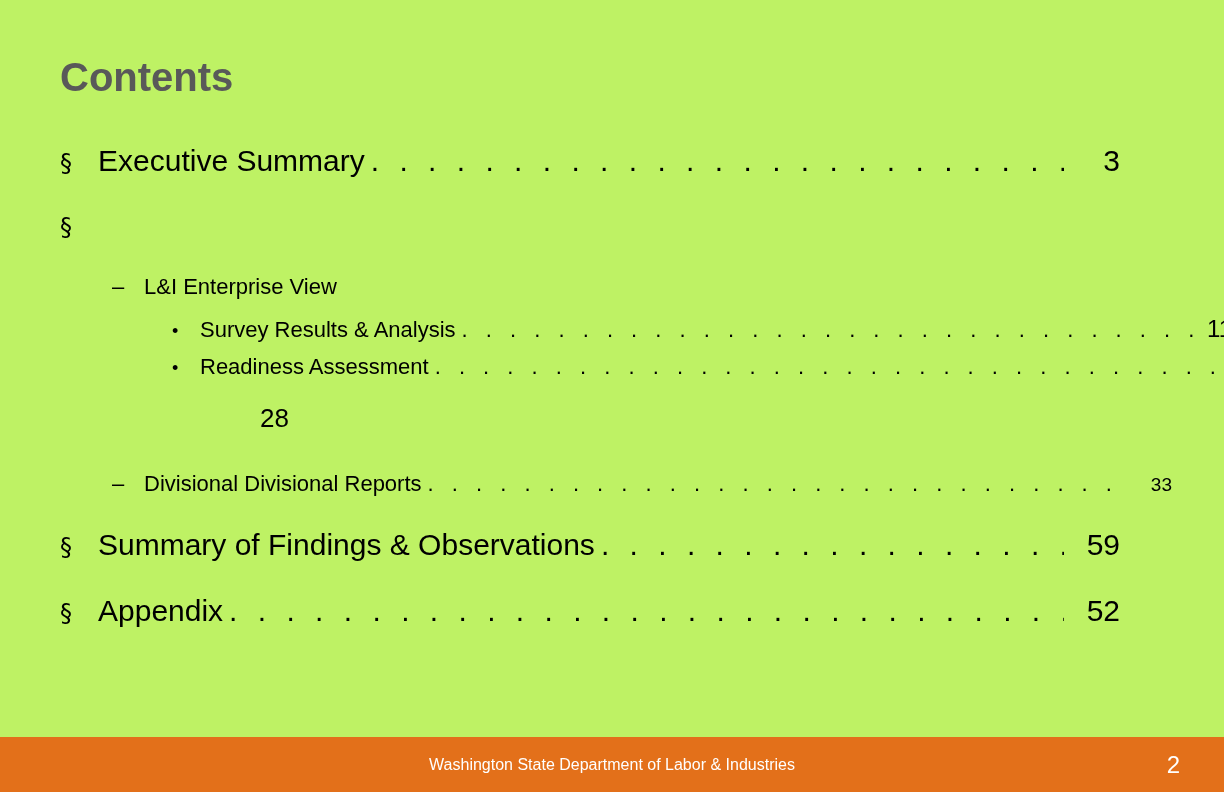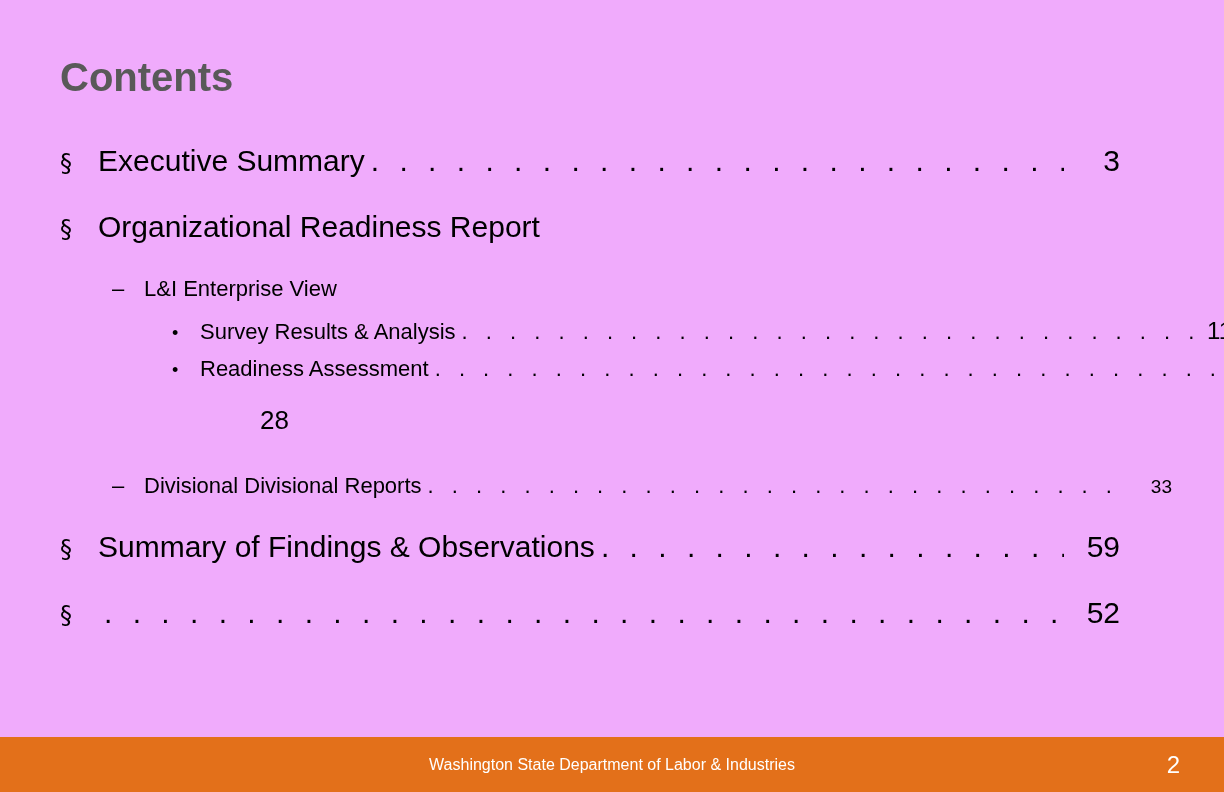--- a/index.html
+++ b/index.html
@@ -11,21 +11,21 @@
     height: 792px;
     background: #ffffff;
     font-family: "Liberation Sans", sans-serif;
     overflow: hidden;
     position: relative;
   }
   .slide {
     position: relative;
     width: 1224px;
     height: 792px;
-    background: #f0abfc;
+    background: #bef264;
   }
   .slide-title {
     position: absolute;
     left: 60px;
     top: 53px;
     font-size: 40px;
     font-weight: bold;
     color: #595959;
     letter-spacing: 0px;
     line-height: 48px;
@@ -176,21 +176,20 @@
       <span class="bullet">§</span>
       <span class="label">Executive Summary</span>
       <span class="leader">. . . . . . . . . . . . . . . . . . . . . . . . . . . . . . . . . . . . . . . . . . . . . .</span>
       <span class="pageno">3</span>
     </div>
 
     <div class="spacer-30"></div>
 
     <div class="row lvl1">
       <span class="bullet">§</span>
-      <span class="label">Organizational Readiness Report</span>
       <span class="pageno"></span>
     </div>
 
     <div class="spacer-30"></div>
 
     <div class="row lvl2">
       <span class="bullet">–</span>
       <span class="label">L&amp;I Enterprise View</span>
       <span class="pageno"></span>
     </div>
@@ -228,20 +227,21 @@
       <span class="bullet">§</span>
       <span class="label">Summary of Findings &amp; Observations</span>
       <span class="leader">. . . . . . . . . . . . . . . . . . . . . . . . . . . . . . . . . . . . . . . . . . . . . .</span>
       <span class="pageno">59</span>
     </div>
 
     <div class="spacer-30"></div>
 
     <div class="row lvl1">
       <span class="bullet">§</span>
+      <span class="label">Appendix</span>
       <span class="leader">. . . . . . . . . . . . . . . . . . . . . . . . . . . . . . . . . . . . . . . . . . . . . .</span>
       <span class="pageno">52</span>
     </div>
 
   </div>
 
   <div class="footer-bar">
     <div class="footer-text">Washington State Department of Labor &amp; Industries</div>
     <div class="footer-page">2</div>
   </div>

